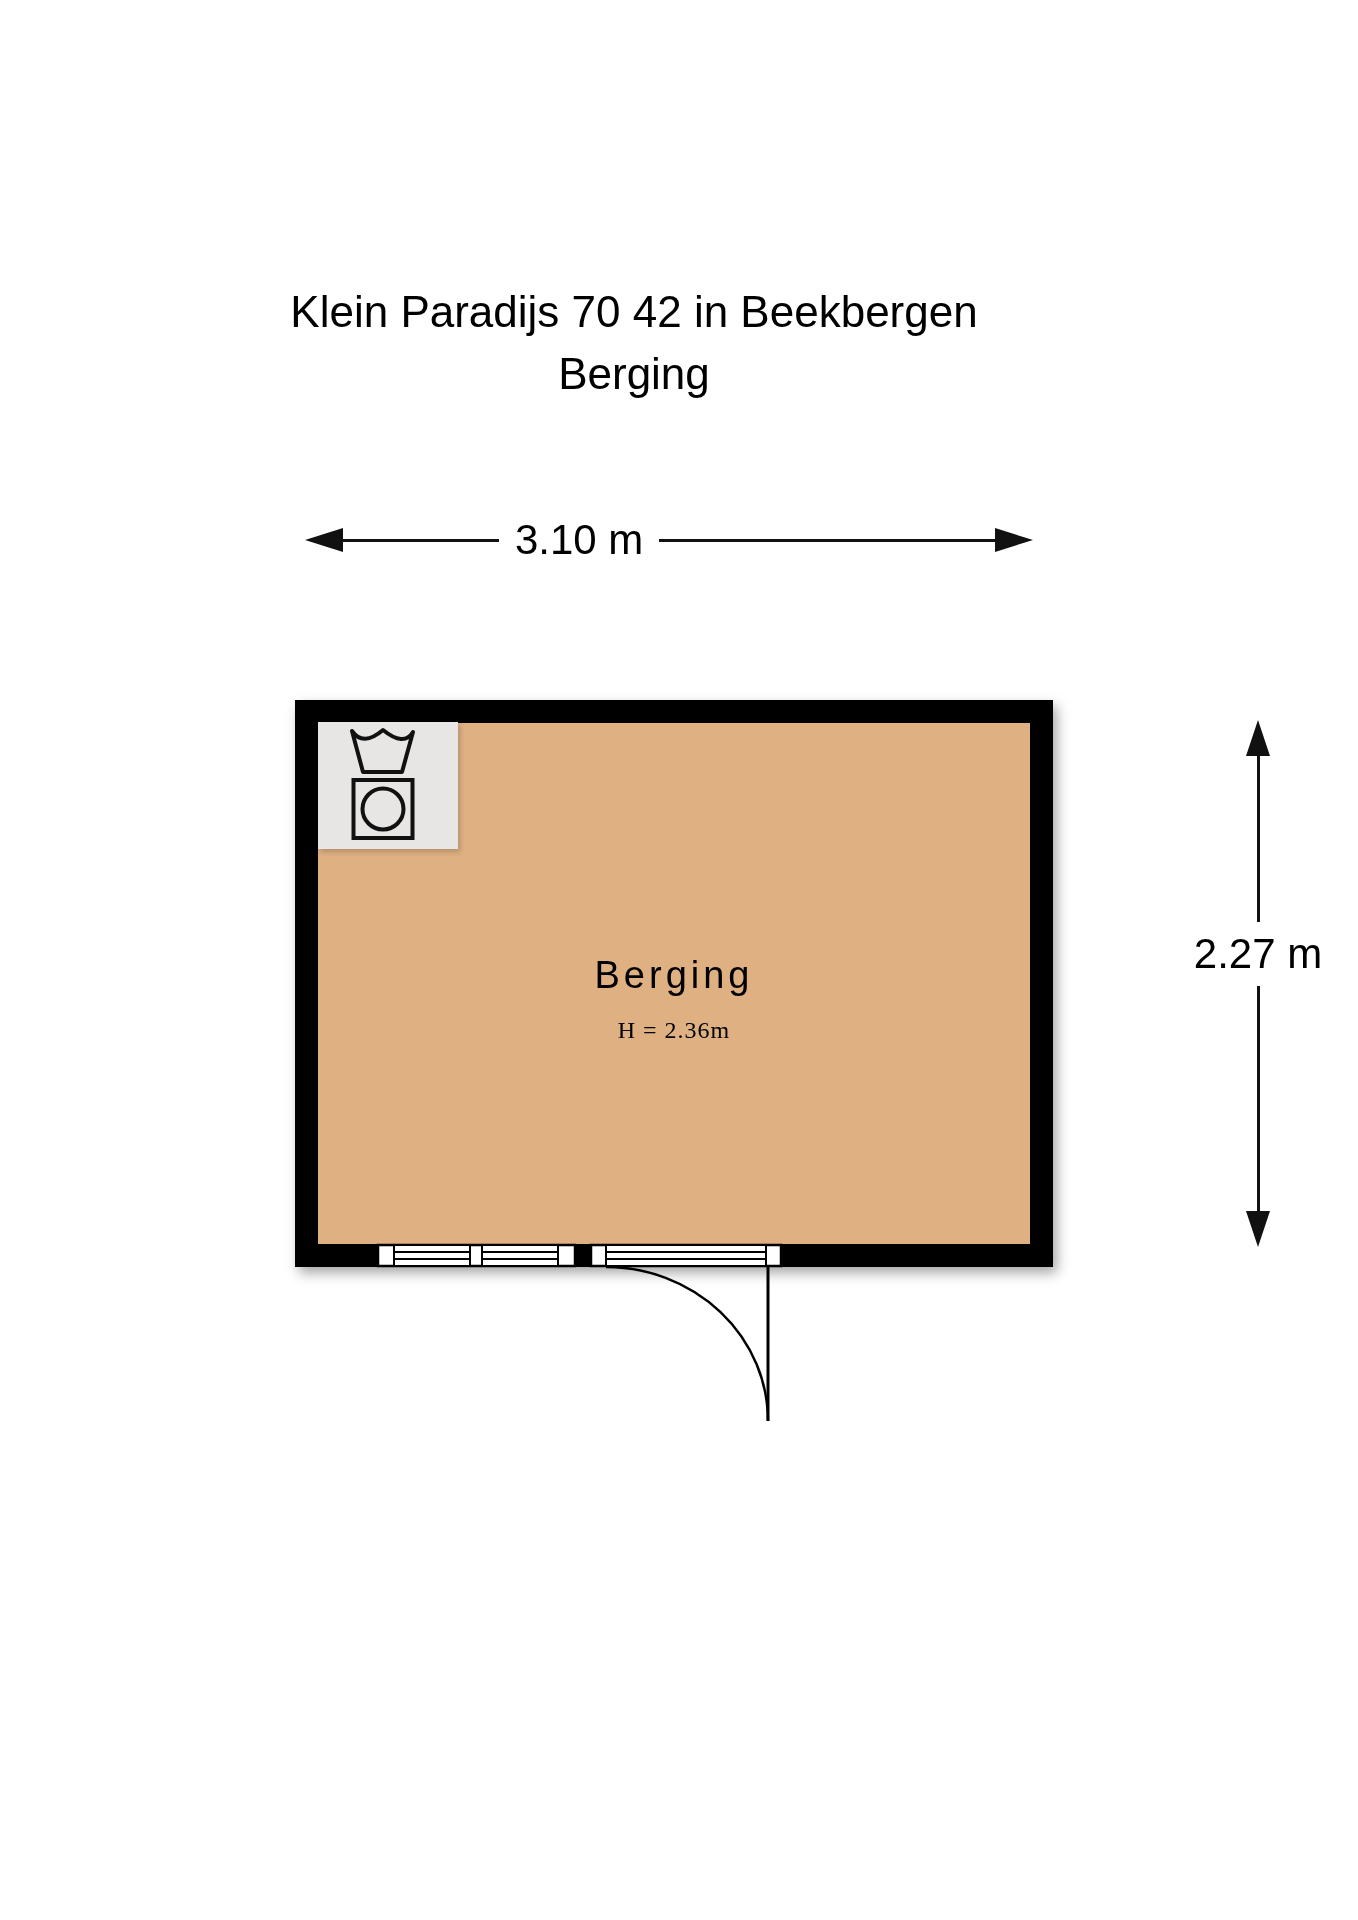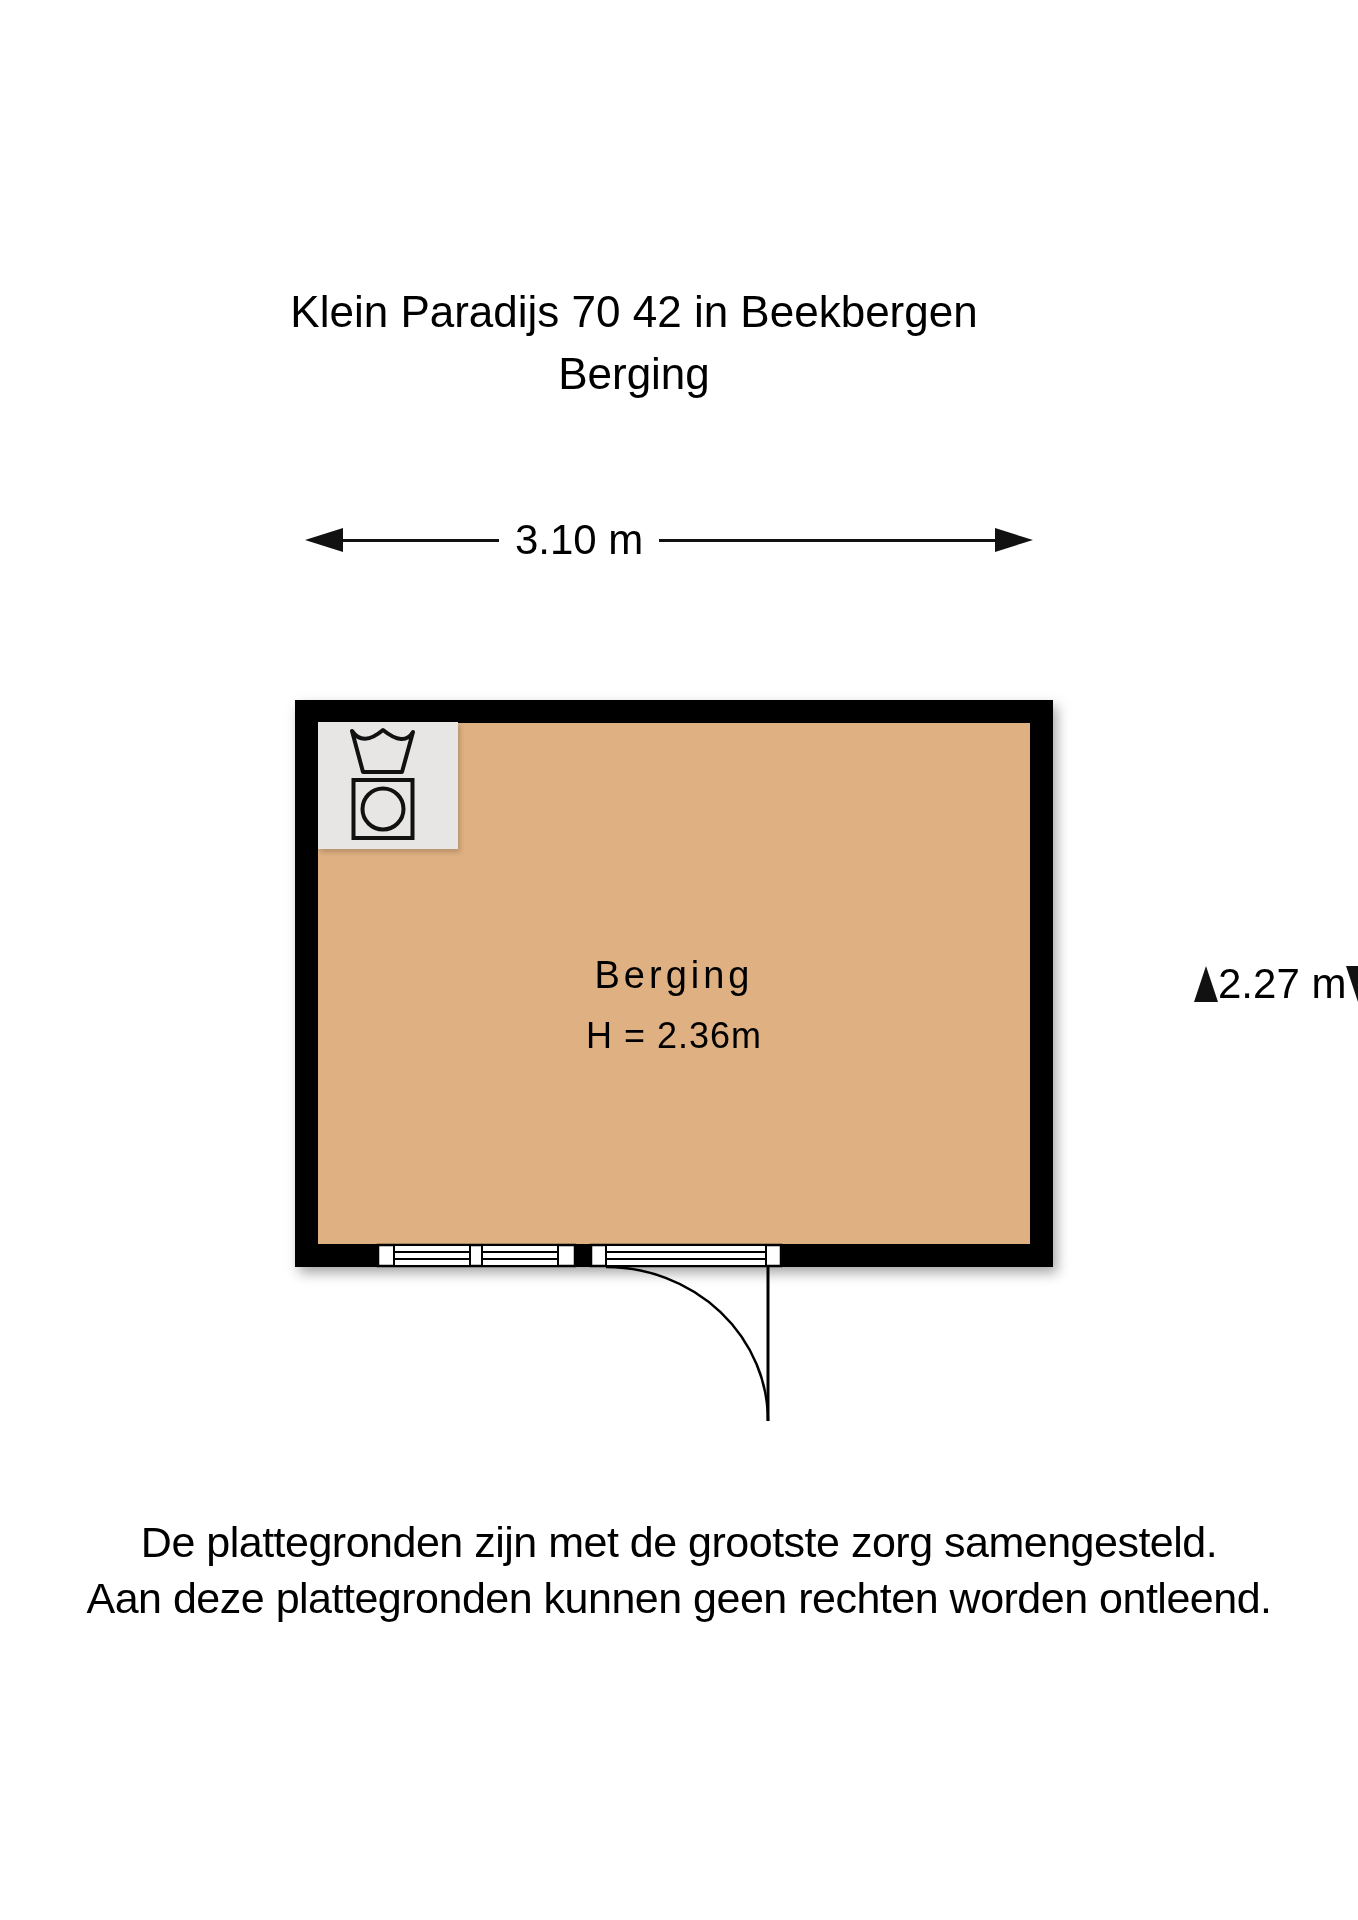--- a/index.html
+++ b/index.html
@@ -47,27 +47,27 @@
   .appliance{
     position:absolute;left:318px;top:722px;width:140px;height:127px;
     background:var(--appliance);
     box-shadow:2px 3px 5px rgba(0,0,0,0.18);
   }
   .appliance svg{display:block;}
   .room-label{
     position:absolute;left:295px;top:952px;width:758px;text-align:center;
   }
   .room-name{font-size:38px;letter-spacing:4px;line-height:46px;}
-  .room-height{font-size:36px;line-height:40px;margin-top:18px;letter-spacing:1px;}
+  .room-height{font-size:24px;line-height:40px;margin-top:12px;letter-spacing:1px;font-family:Liberation Serif, serif;}
   
   .openings{position:absolute;left:0;top:0;}
   
   .v-dim{
     position:absolute;left:1194px;top:720px;width:128px;height:527px;
-    display:flex;flex-direction:row;align-items:center;
+    display:flex;flex-direction:column;align-items:center;
   }
   .v-dim .seg{width:3px;background:var(--line);}
   .v-dim .seg.top{flex:0.85;}
   .v-dim .seg.bottom{flex:1.15;}
   .tri-up{width:0;height:0;border-bottom:36px solid var(--line);
     border-left:12px solid transparent;border-right:12px solid transparent;}
   .tri-down{width:0;height:0;border-top:36px solid var(--line);
     border-left:12px solid transparent;border-right:12px solid transparent;}
   .v-dim .dim-label{padding:8px 0;}
   
@@ -130,18 +130,14 @@
   </svg>
 
   <div class="v-dim">
     <div class="tri-up"></div>
     <div class="seg top"></div>
     <div class="dim-label">2.27 m</div>
     <div class="seg bottom"></div>
     <div class="tri-down"></div>
   </div>
 
-  <div class="footer">
-    <div>De plattegronden zijn met de grootste zorg samengesteld.</div>
-    <div>Aan deze plattegronden kunnen geen rechten worden ontleend.</div>
-  </div>
 
 </div>
 
 </body></html>

